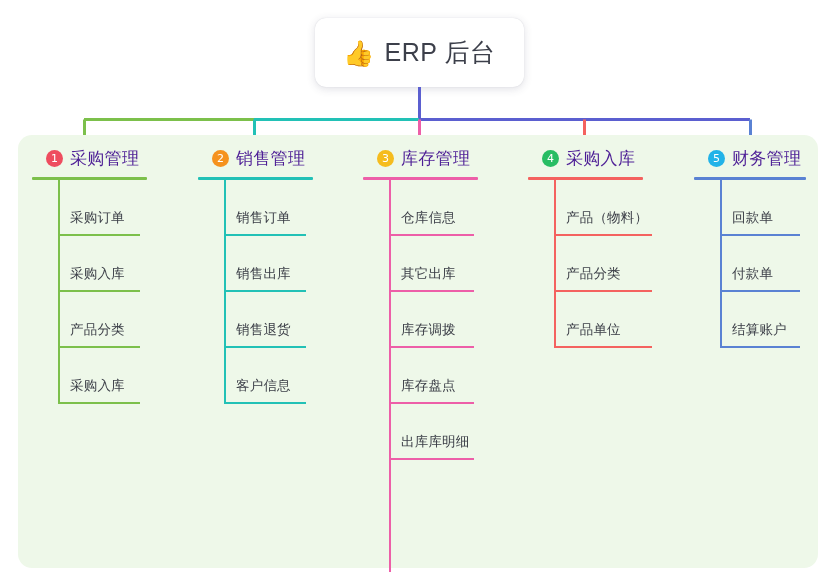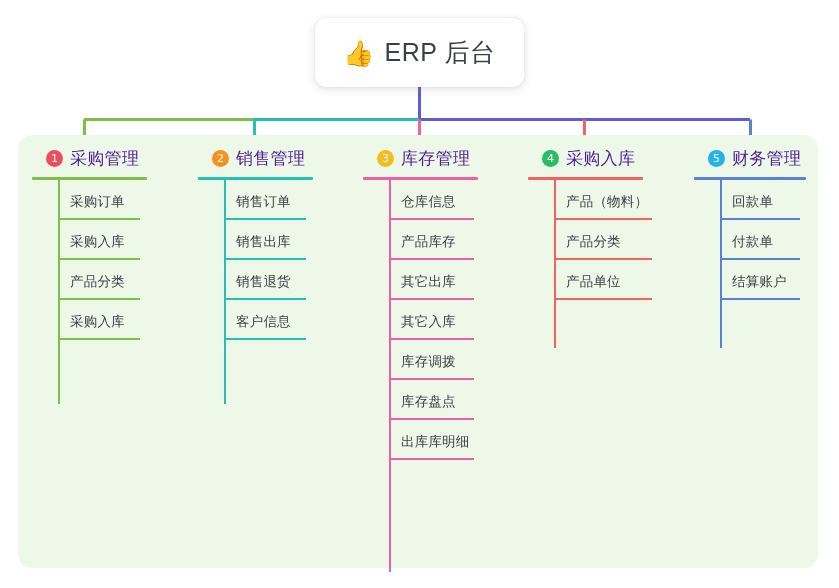--- a/index.html
+++ b/index.html
@@ -112,21 +112,21 @@
     margin-top: 0px;
   }
   .trunk {
     position: absolute;
     left: 26px;
     top: 0;
     width: 2px;
   }
   .leaf {
     position: relative;
-    height: 40px;
+    height: 56px;
   }
   .leaf-label {
     position: absolute;
     left: 38px;
     bottom: 9px;
     font-size: 13.5px;
     color: #3a3d46;
     white-space: nowrap;
     letter-spacing: 0.2px;
   }
@@ -222,29 +222,21 @@
           <span class="col-title">库存管理</span>
         </div>
         <div class="head-rule" style="background: rgb(237, 95, 168); width: 115px;"></div>
         <div class="leaf-area">
           <div class="trunk" style="background: rgb(237, 95, 168); height: 392px;"></div>
           <div class="leaf">
             <span class="leaf-label">仓库信息</span>
             <div class="leaf-rule" style="background: rgb(237, 95, 168); width: 85px;"></div>
           </div>
           <div class="leaf">
-            <span class="leaf-label">产品库存</span>
-            <div class="leaf-rule" style="background: rgb(237, 95, 168); width: 85px;"></div>
-          </div>
-          <div class="leaf">
             <span class="leaf-label">其它出库</span>
-            <div class="leaf-rule" style="background: rgb(237, 95, 168); width: 85px;"></div>
-          </div>
-          <div class="leaf">
-            <span class="leaf-label">其它入库</span>
             <div class="leaf-rule" style="background: rgb(237, 95, 168); width: 85px;"></div>
           </div>
           <div class="leaf">
             <span class="leaf-label">库存调拨</span>
             <div class="leaf-rule" style="background: rgb(237, 95, 168); width: 85px;"></div>
           </div>
           <div class="leaf">
             <span class="leaf-label">库存盘点</span>
             <div class="leaf-rule" style="background: rgb(237, 95, 168); width: 85px;"></div>
           </div>

